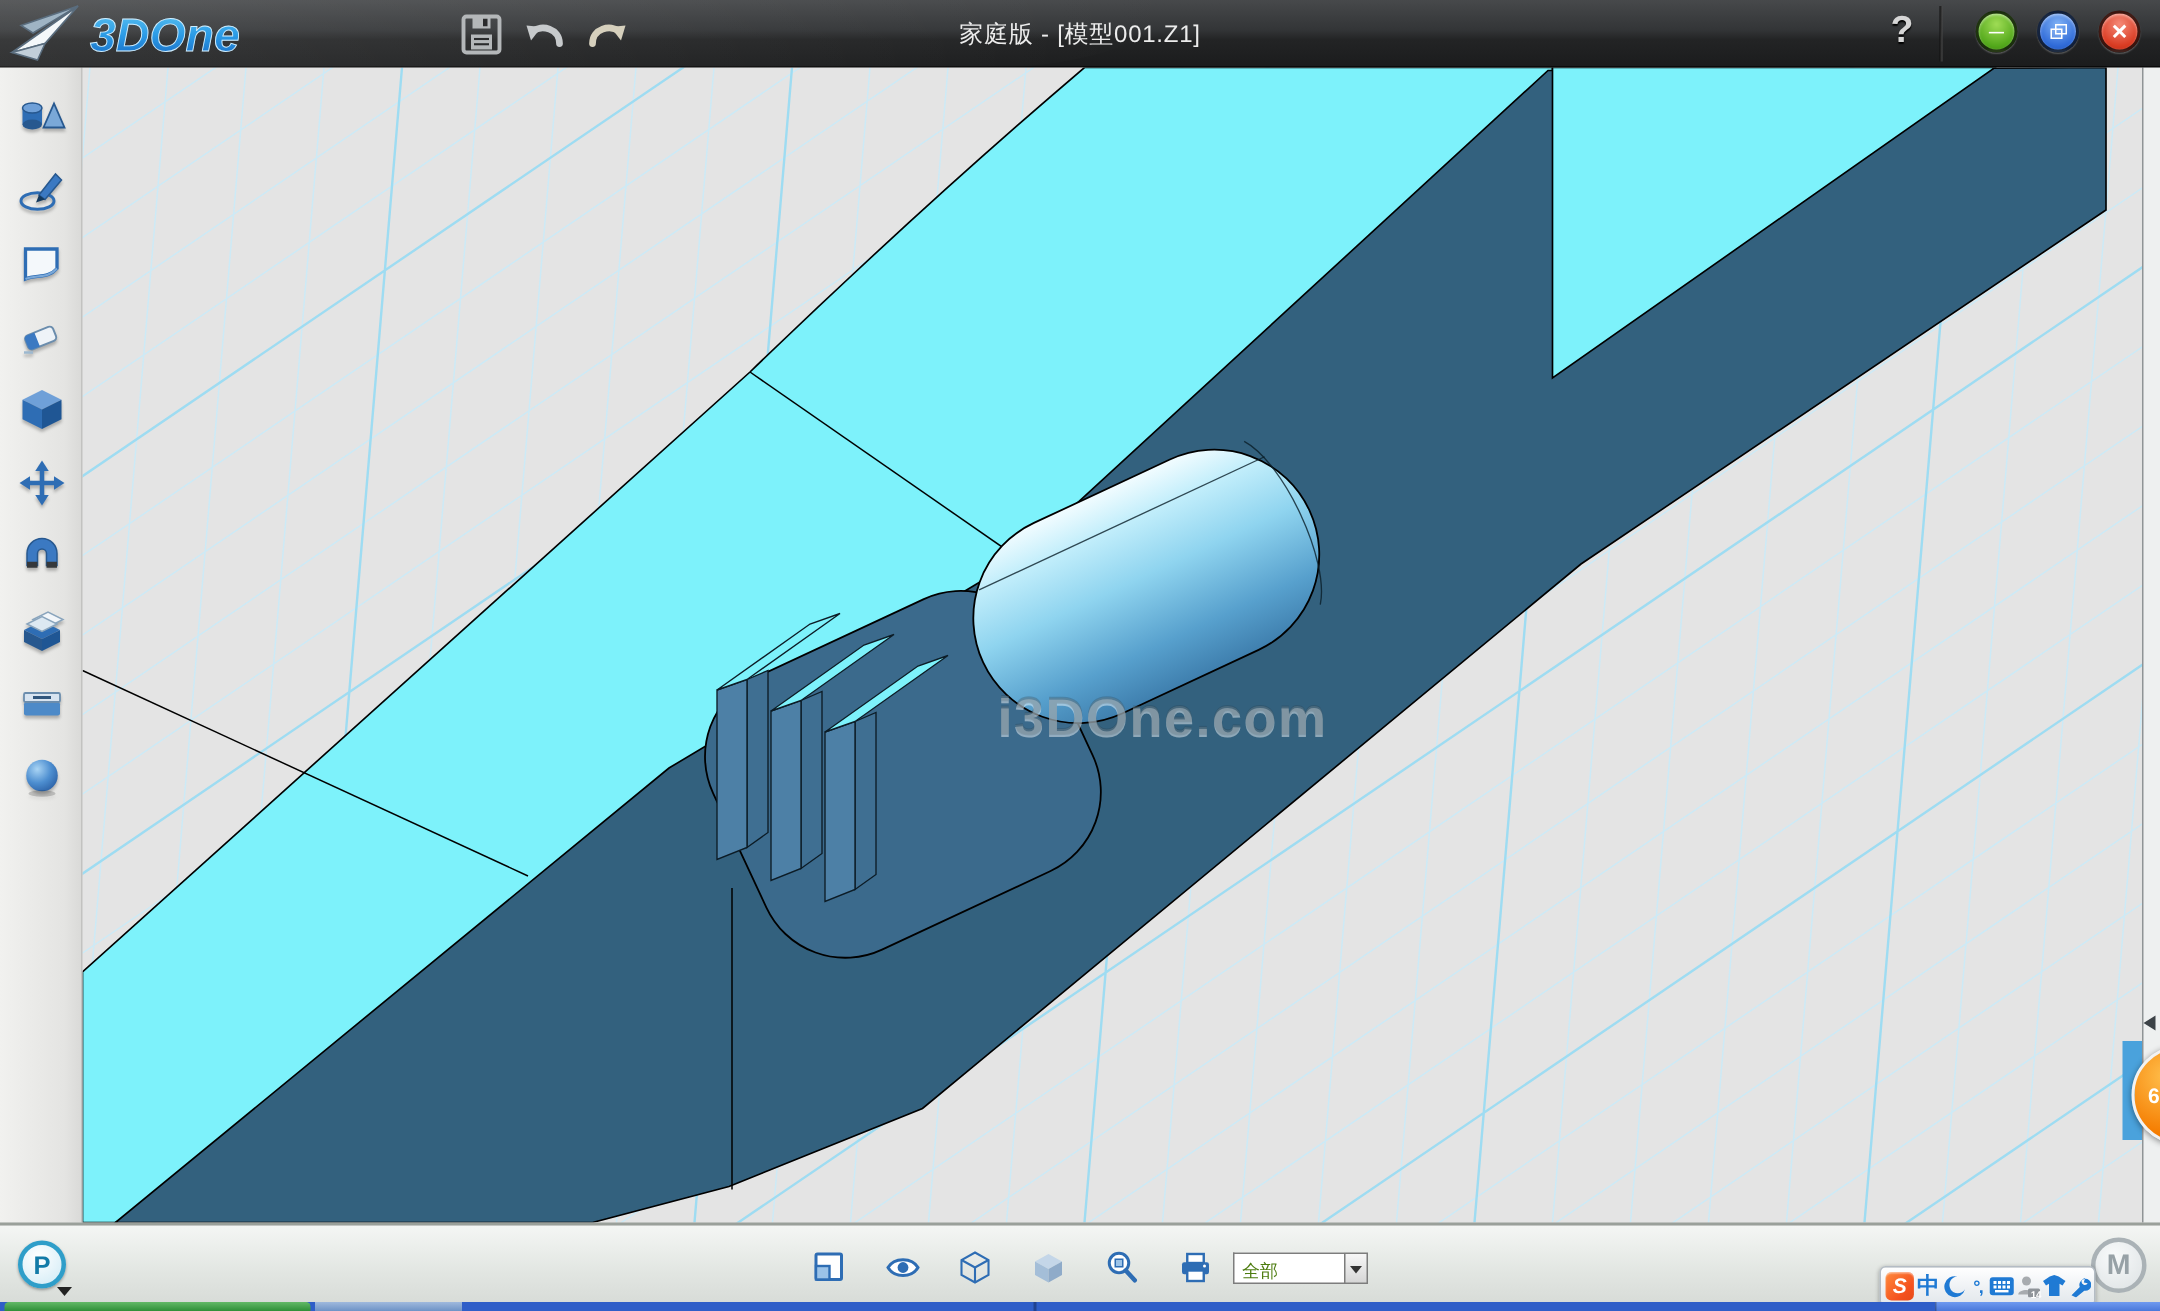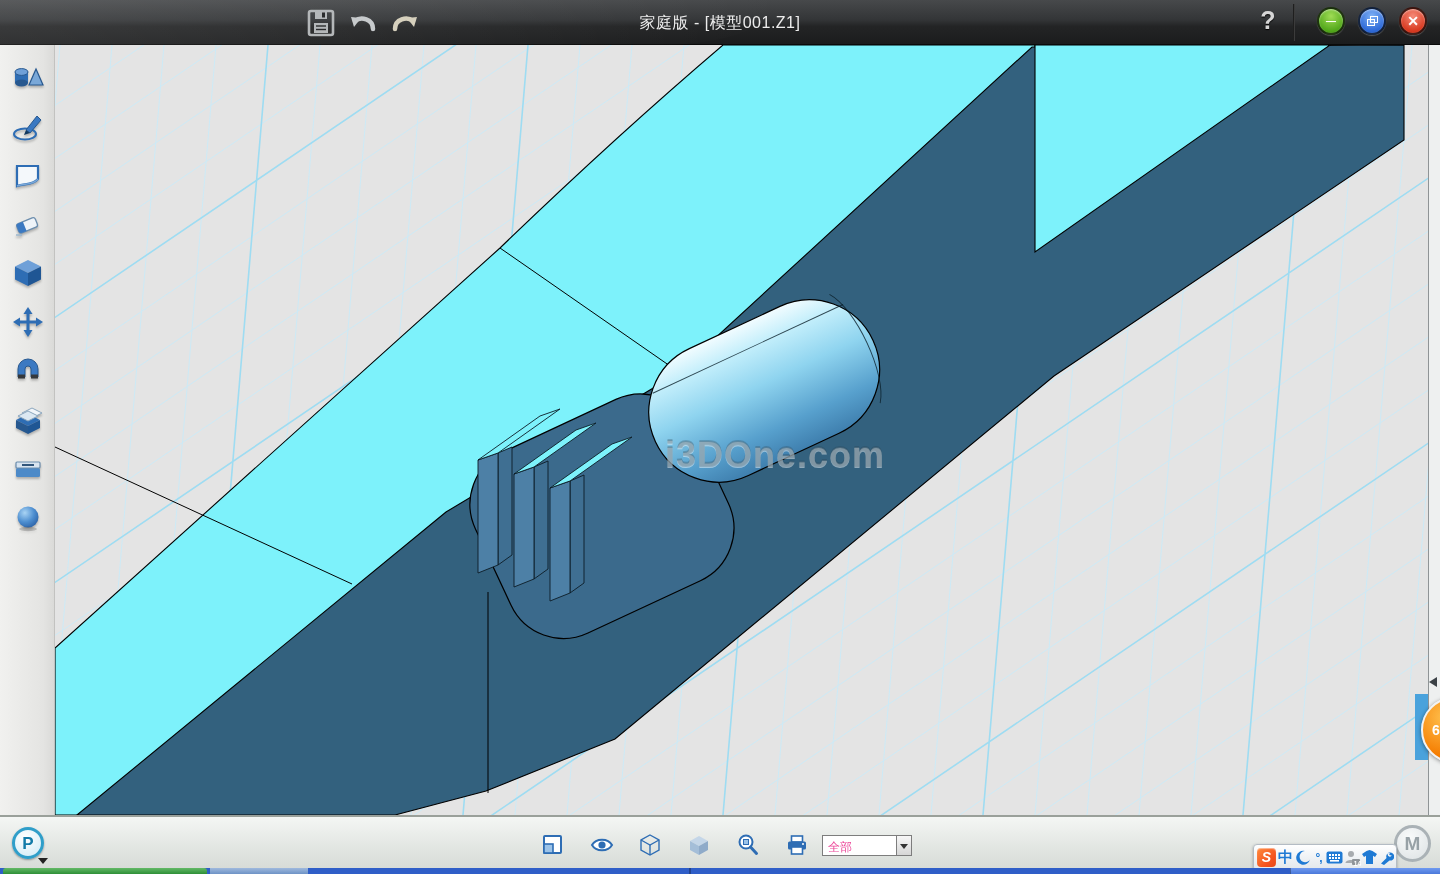--- a/index.html
+++ b/index.html
@@ -33,21 +33,21 @@
 
   
   .sidebar { position:absolute; left:0; top:45px; width:55px; height:770px;
     background:linear-gradient(90deg,#f1f1ef,#e4e4e2 80%, #dadad8); border-right:1px solid #c2c2c0; z-index:30; }
   .side-icon { position:absolute; left:12px; width:32px; height:32px; cursor:pointer;
     filter:drop-shadow(0 2px 1px rgba(0,0,0,.25)); }
 
   
   .viewport { position:absolute; left:55px; top:45px; width:1373px; height:770px; z-index:1; }
   .viewport svg.scene { position:absolute; left:0; top:0; }
-  .watermark { position:absolute; left:530px; top:389px; width:380px; text-align:center;
+  .watermark { position:absolute; left:530px; top:412px; width:380px; text-align:center;
     font-size:36px; font-weight:bold; letter-spacing:1px; color:rgba(110,132,144,.42);
     text-shadow:0 1px 0 rgba(255,255,255,.45), 0 -1px 0 rgba(40,60,70,.25); z-index:5; }
   .measurement { position:absolute; left:1230px; top:795px; width:180px; text-align:right;
     font-family:"DejaVu Serif",serif; font-size:13px; color:#2b2b2b; z-index:5; padding-right:17px;}
 
   
   .right-strip { position:absolute; left:1428px; top:45px; width:12px; height:770px;
     background:#eef0f0; border-left:1px solid #8f9496; z-index:6; }
   .collapse-arrow { position:absolute; left:1429px; top:677px; width:0; height:0;
     border-top:5px solid transparent; border-bottom:5px solid transparent; border-right:8px solid #3c4247;
@@ -63,21 +63,21 @@
     background:linear-gradient(#f4f6f4,#e2e6e2 60%, #d8dcd8); border-top:2px solid #9aa09a; z-index:30; }
   .p-badge { position:absolute; left:12px; top:10px; width:32px; height:32px; border-radius:50%;
     border:3px solid #2f9ec9; background:radial-gradient(circle at 40% 30%, #ffffff, #cfeaf5);
     color:#137ba8; font-weight:bold; font-size:17px; text-align:center; line-height:27px;
     box-shadow:0 1px 2px rgba(0,0,0,.35); cursor:pointer; }
   .p-caret { position:absolute; left:38px; top:41px; width:0; height:0; cursor:pointer;
     border-left:5px solid transparent; border-right:5px solid transparent; border-top:6px solid #222; }
   .sb-icon { position:absolute; top:16px; width:24px; height:24px; cursor:pointer; }
   .filter-box { position:absolute; left:822px; top:18px; width:90px; height:21px; display:flex; cursor:pointer;}
   .filter-value { width:74px; height:21px; background:#fff; border:1px solid #7d7d7d; border-right:none;
-    font-size:12px; padding:3px 0 0 5px; color:#ec4899; }
+    font-size:12px; padding:3px 0 0 5px; color:#4d7c0f; }
   .filter-btn { width:16px; height:21px; border:1px solid #7d7d7d;
     background:linear-gradient(#f7f7f7,#d6d6d6); position:relative; }
   .filter-btn:after { content:""; position:absolute; left:3px; top:8px; width:0; height:0;
     border-left:4px solid transparent; border-right:4px solid transparent; border-top:5px solid #333; }
   .m-badge { position:absolute; left:1394px; top:8px; width:37px; height:37px; border-radius:50%;
     border:3px solid #aab2b6; background:radial-gradient(circle at 40% 30%, #f8fafa, #dde2e4);
     color:#97a1a6; font-weight:bold; font-size:19px; text-align:center; line-height:31px; z-index:31; cursor:pointer;}
 
   
   .ime-bar { position:absolute; left:1253px; top:844px; width:144px; height:27px; z-index:50;
@@ -95,20 +95,37 @@
   .task-sliver .seg { position:absolute; top:0; height:6px; }
 
   svg text { font-family:"Liberation Sans",sans-serif; }
 </style>
 </head>
 <body>
 
 <div class="titlebar">
   <div class="sheen"></div>
 
+  <div class="brand-wrap">
+    <svg width="230" height="41" viewBox="0 0 230 41">
+      <defs>
+        <linearGradient id="brandGrad" x1="0" y1="0" x2="0" y2="1">
+          <stop offset="0" stop-color="#5fc6f2"></stop>
+            <stop offset=".5" stop-color="#2b9be6"></stop>
+            <stop offset="1" stop-color="#1565c0"></stop>
+        </linearGradient>
+      </defs>
+      <g>
+        <polygon points="2,33 46,2 24,27" fill="#f4f8fa" stroke="#5a6d7e" stroke-width="1.2"></polygon>
+        <polygon points="2,33 24,27 19,38" fill="#c2cfda" stroke="#5a6d7e" stroke-width="1"></polygon>
+        <polygon points="46,2 16,20 8,15" fill="#9fb4c4" stroke="#5a6d7e" stroke-width="1"></polygon>
+      </g>
+      <text x="54" y="32" font-size="31" font-style="italic" font-weight="bold" fill="url(#brandGrad)" stroke="#cfeeff" stroke-width="0.6">3DOne</text>
+    </svg>
+  </div>
 
   <svg class="tb-icon" style="left:306px" viewBox="0 0 30 30">
     <rect x="3" y="3" width="24" height="24" rx="2" fill="none" stroke="#b4b7b9" stroke-width="2.6"></rect>
     <rect x="9" y="3" width="12" height="8" fill="#b4b7b9"></rect>
     <rect x="16" y="4.5" width="3" height="5" fill="#2a2b2c"></rect>
     <rect x="8" y="15" width="14" height="10" fill="#b4b7b9"></rect>
     <line x1="10" y1="18" x2="20" y2="18" stroke="#2a2b2c" stroke-width="1.4"></line>
     <line x1="10" y1="21.5" x2="20" y2="21.5" stroke="#2a2b2c" stroke-width="1.4"></line>
   </svg>
 

